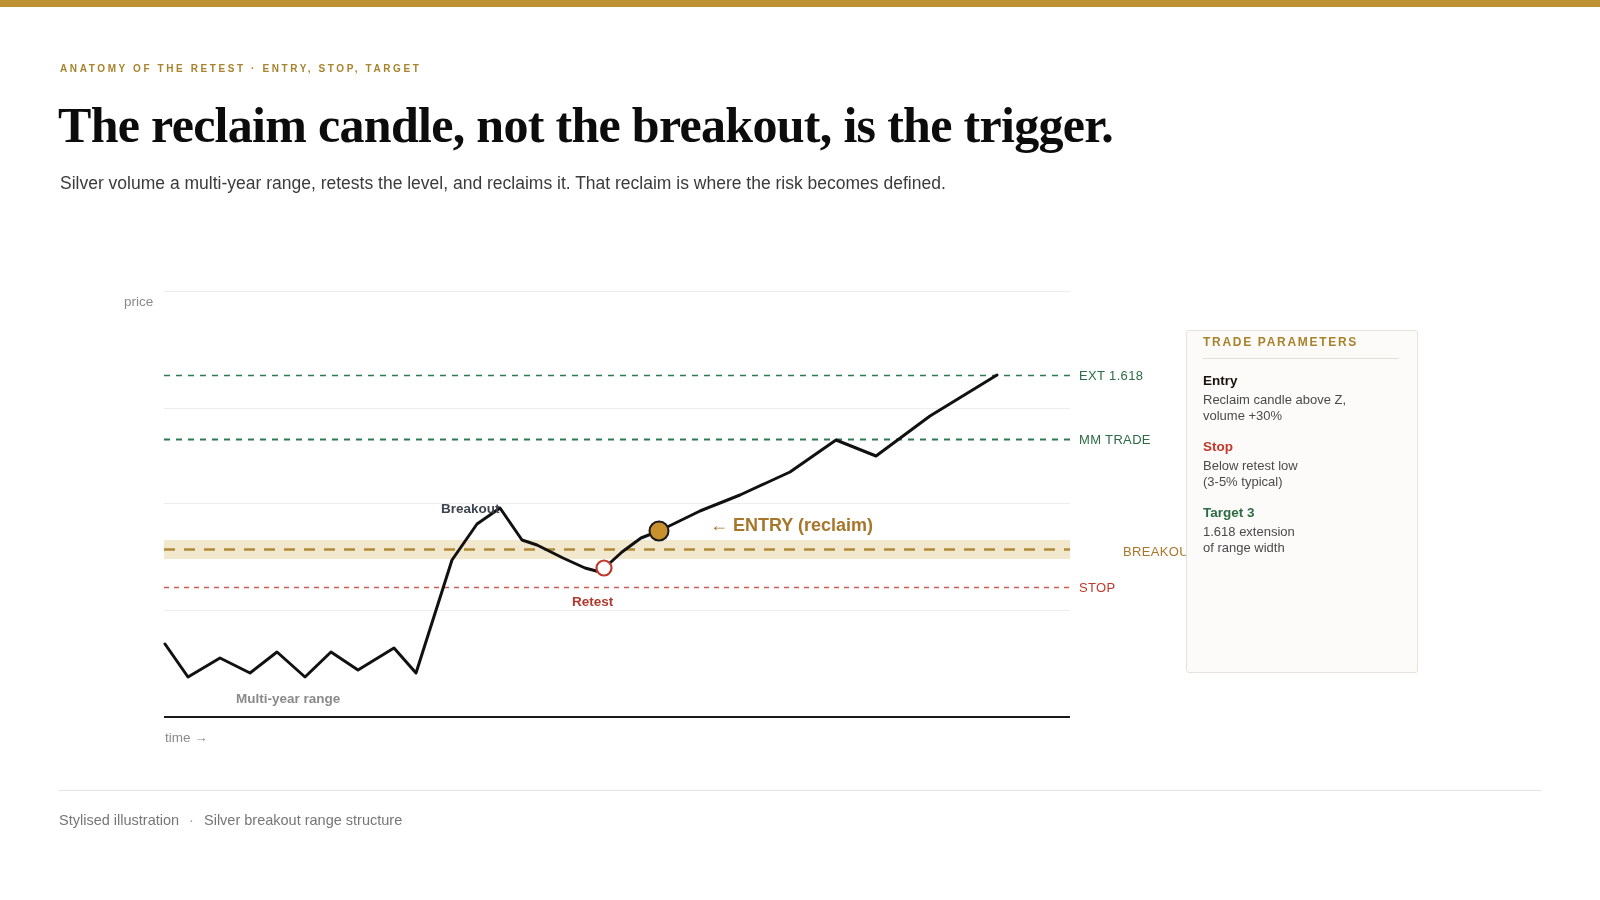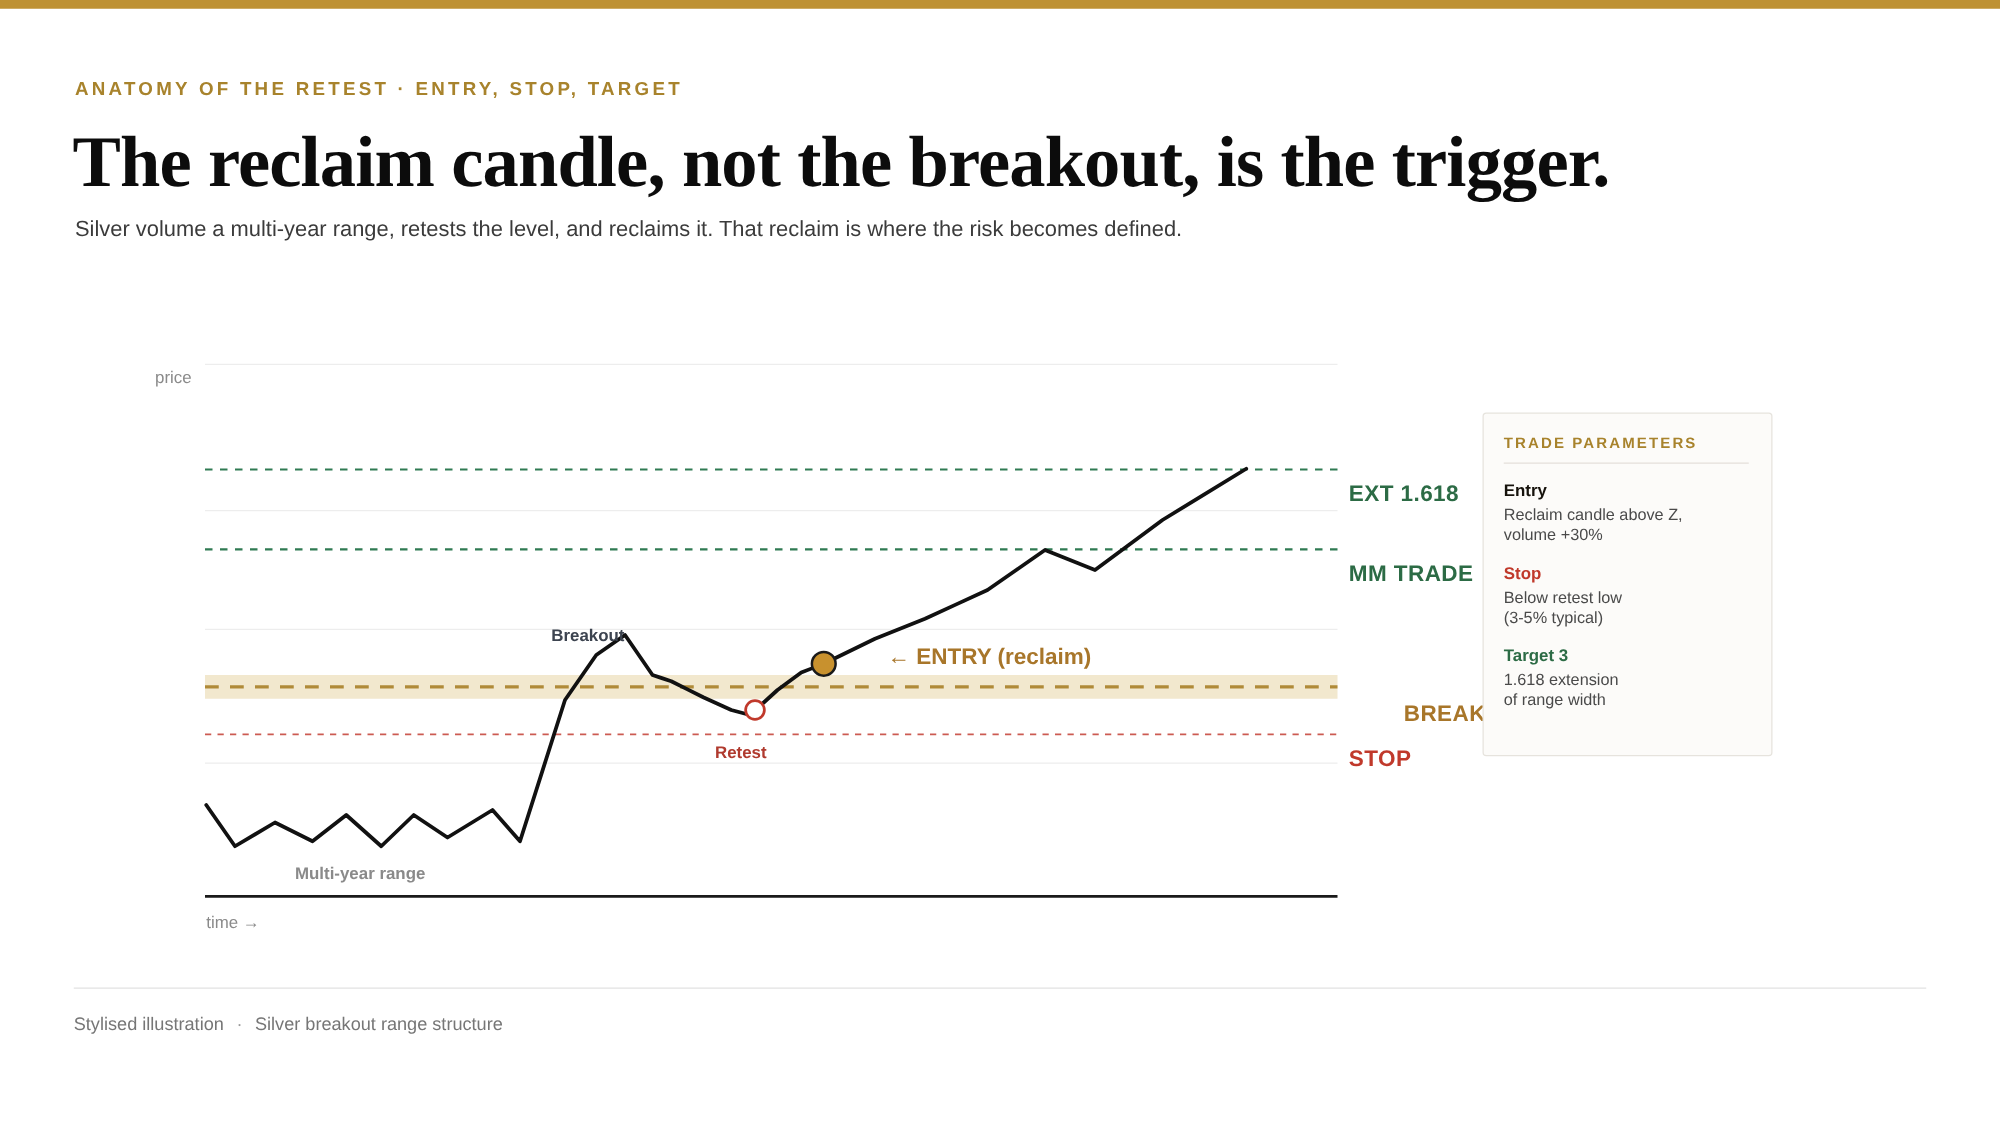--- a/index.html
+++ b/index.html
@@ -20,32 +20,32 @@
   .topbar {
     position: absolute;
     left: 0; top: 0;
     width: 1600px;
     height: 7px;
     background: #BE9133;
   }
   .eyebrow {
     position: absolute;
     left: 60px; top: 63px;
-    font-size: 15px;
+    font-size: 10px;
     font-weight: bold;
     letter-spacing: 2.6px;
     color: #A8832C;
     font-family: "Liberation Sans", sans-serif;
   }
   .headline {
     position: absolute;
     left: 58px; top: 96px;
     font-family: "Liberation Serif", serif;
     font-weight: bold;
-    font-size: 58px;
+    font-size: 50px;
     letter-spacing: -0.7px;
     color: #0c0c0c;
     white-space: nowrap;
   }
   .dek {
     position: absolute;
     left: 60px; top: 173px;
     font-size: 17.5px;
     color: #3b3b3b;
     white-space: nowrap;
@@ -63,25 +63,24 @@
   .axis-label {
     position: absolute;
     font-size: 13.5px;
     color: #8a8a8a;
   }
   #price-label { left: 124px; top: 294px; }
   #time-label  { left: 165px; top: 730px; }
 
   .lvl-label {
     position: absolute;
-    font-size: 18px;
-    font-weight: bold;
+    font-size: 13px;
+    font-weight: normal;
     letter-spacing: 0.35px;
     white-space: nowrap;
-    margin-top: 17px;
   }
   .lvl-green { color: #2C6B45; }
   .lvl-gold  { color: #A8762A; padding-left: 44px; }
   .lvl-red   { color: #C0392B; }
 
   #lbl-ext    { left: 1079px; top: 368px; }
   #lbl-mm     { left: 1079px; top: 432px; }
   #lbl-bz     { left: 1079px; top: 544px; }
   #lbl-stop   { left: 1079px; top: 580px; }
 
@@ -94,25 +93,25 @@
   #ann-breakout { left: 441px; top: 501px; color: #3d4450; }
   #ann-retest   { left: 572px; top: 594px; color: #B03A2E; }
   #ann-entry    { left: 710px; top: 515px; color: #A8762A; font-size: 18px; }
   #ann-range    { left: 236px; top: 691px; color: #8a8a8a; font-size: 13.5px; }
 
   
   .panel {
     position: absolute;
     left: 1186px; top: 330px;
     width: 232px;
-    height: 275px;
+    height: 343px;
     background: #FCFBF9;
     border: 1px solid #E6E3DD;
     border-radius: 3px;
-    padding: 16px 18px 0 16px;
+    padding: 4px 18px 0 16px;
   }
   .panel-title {
     font-size: 12px;
     font-weight: bold;
     letter-spacing: 1.7px;
     color: #A8832C;
     margin: 0 0 9px 0;
   }
   .panel-rule {
     height: 1px;

